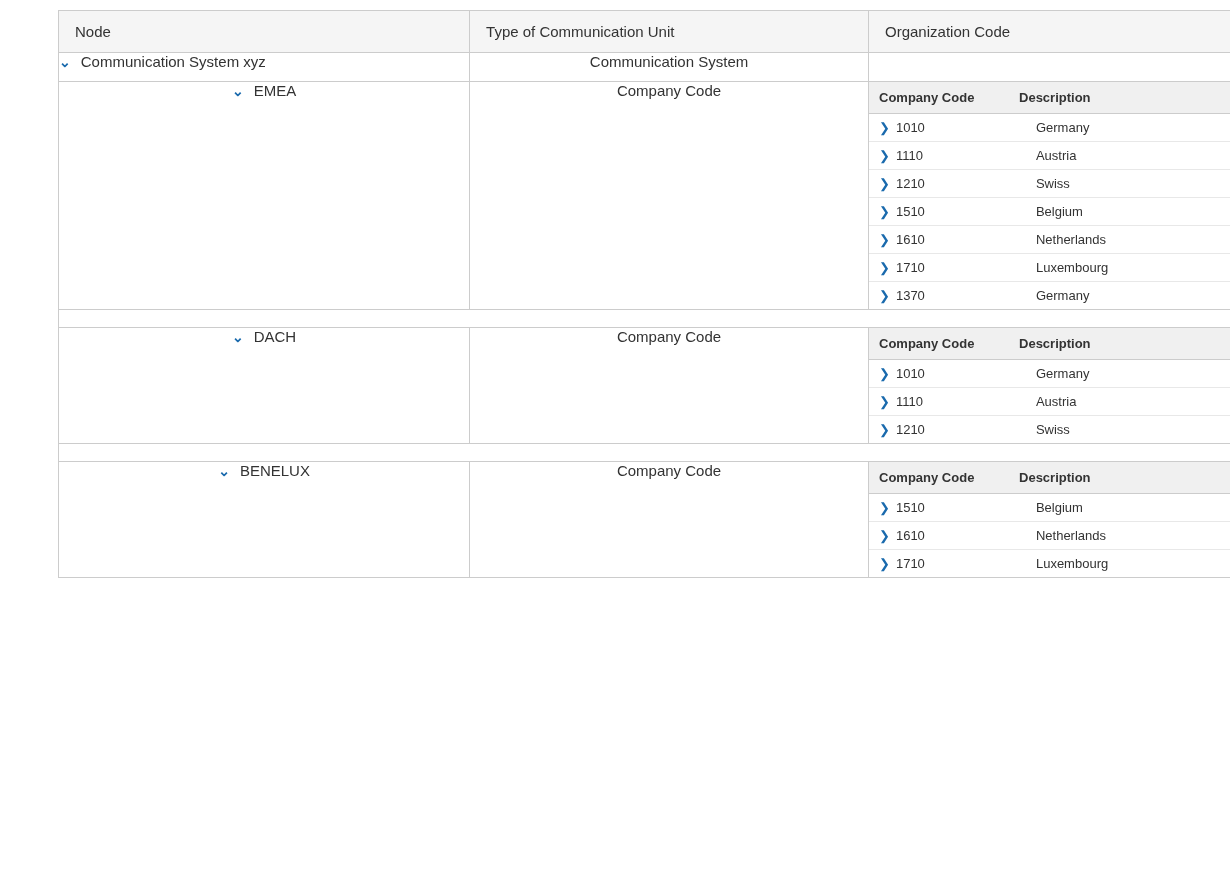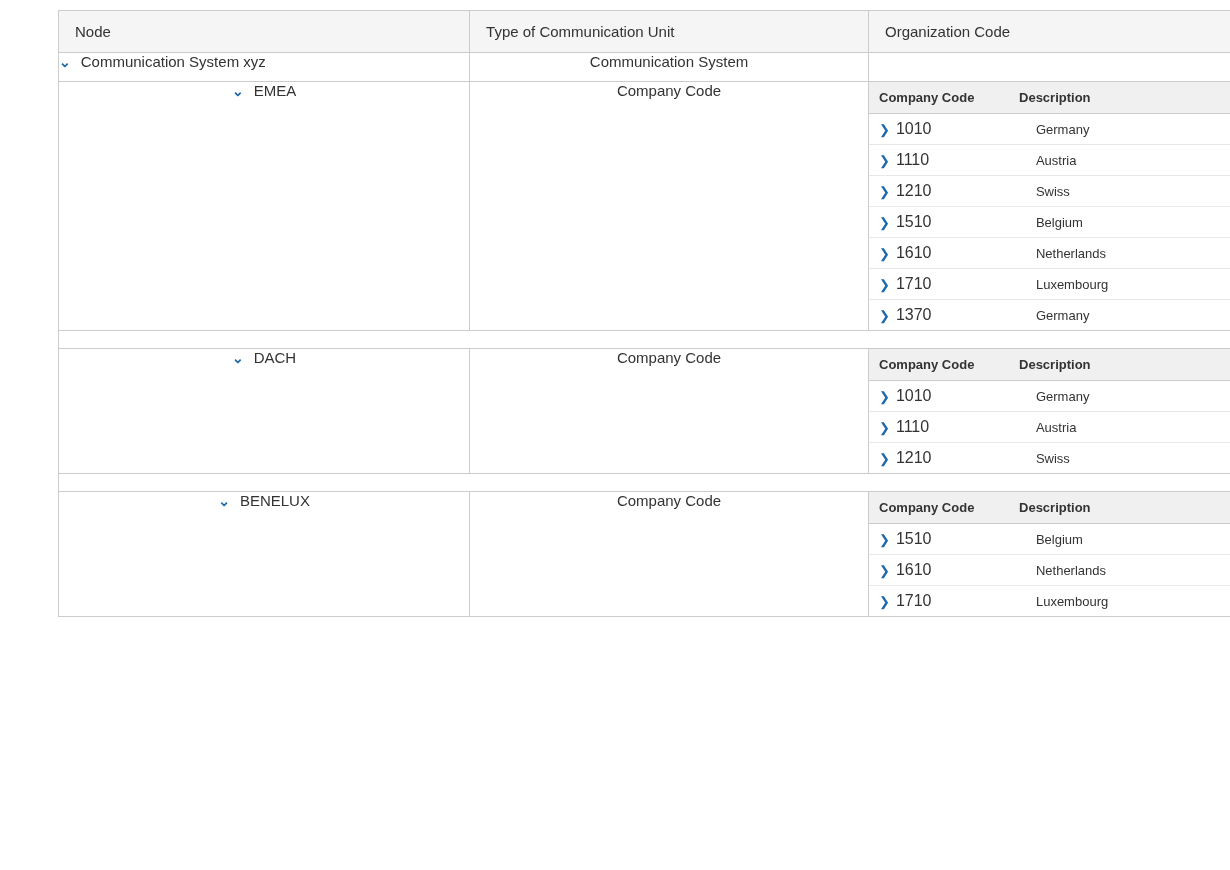--- a/index.html
+++ b/index.html
@@ -82,21 +82,21 @@
 
     .chevron-right {
       color: #1a6aad;
       font-size: 13px;
       margin-right: 6px;
       cursor: pointer;
     }
 
     .col-code {
       flex: 0 0 140px;
-      font-size: 16px;
+      font-size: 13px;
     }
 
     .col-desc {
       flex: 1;
       font-size: 13px;
     }
 
     .node-label {
       display: flex;
       align-items: center;

